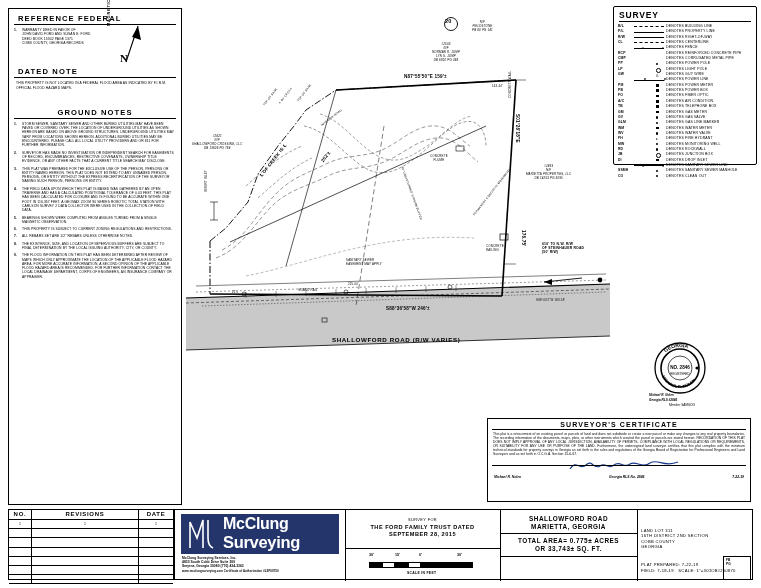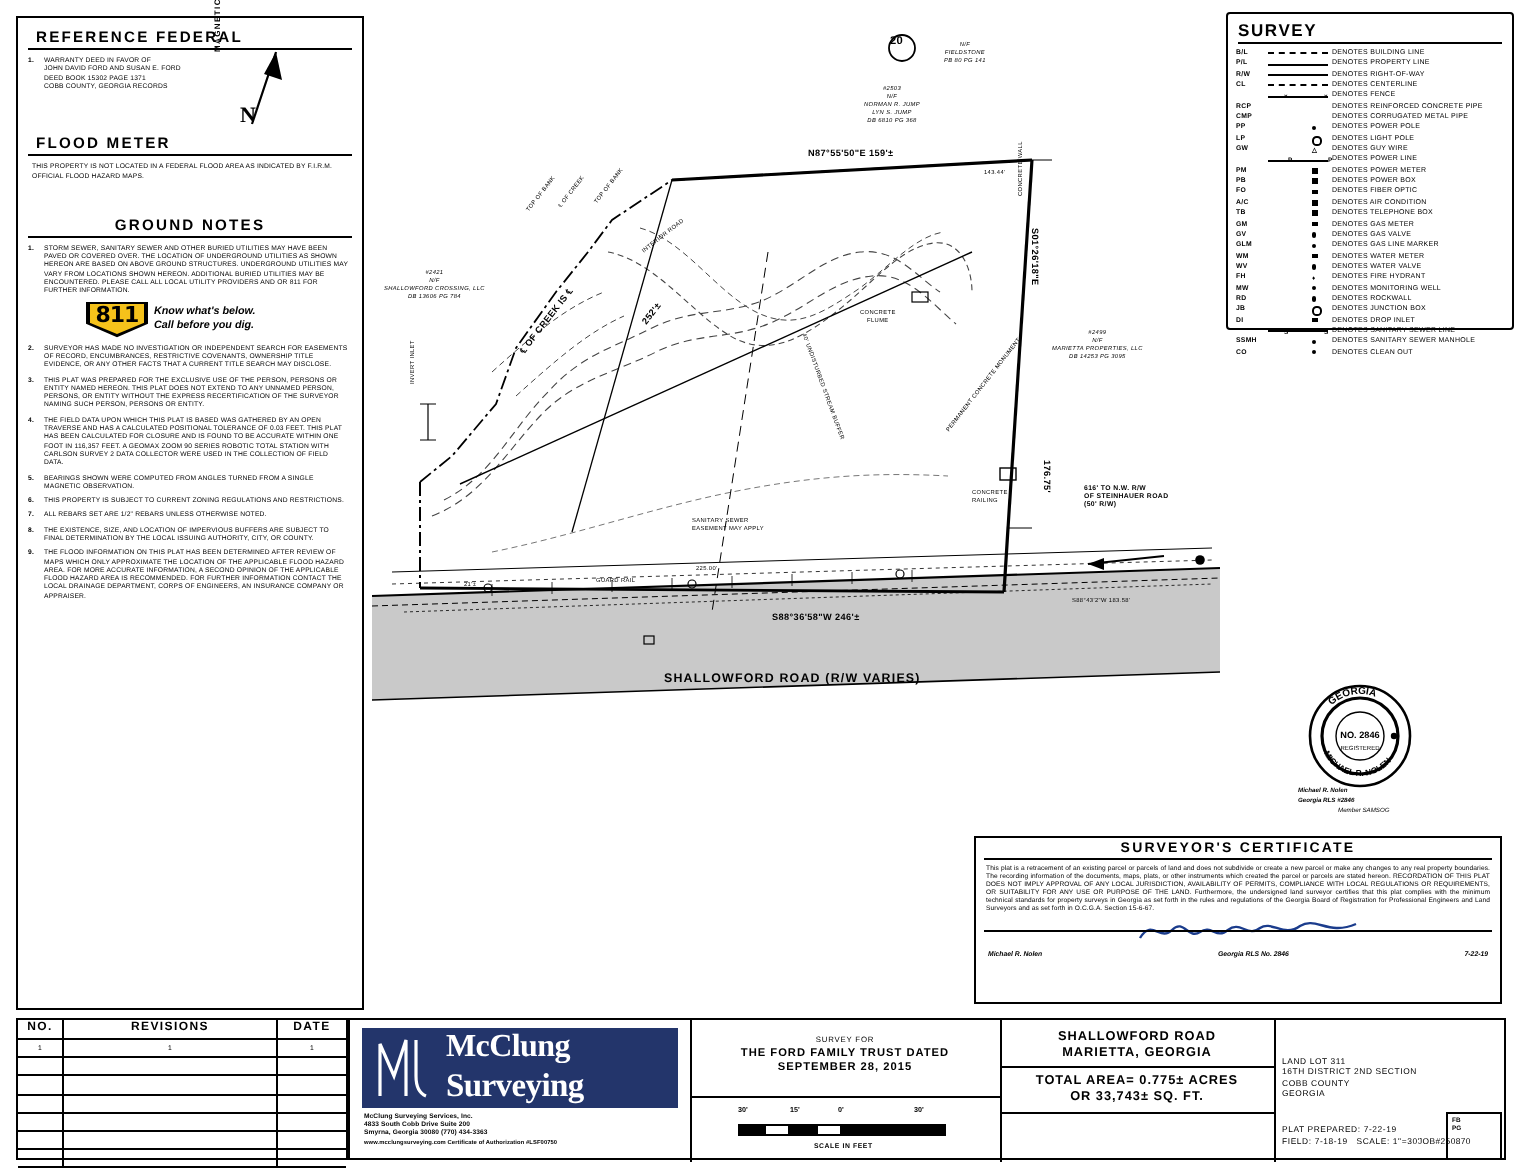--- a/index.html
+++ b/index.html
@@ -62,21 +62,21 @@
   #cert .sig{height:18px;position:relative;}
   #cert .sigline{position:absolute;left:4px;right:4px;bottom:9px;border-bottom:.8px solid #000;}
   #cert .foot{display:flex;justify-content:space-between;font-size:3.4px;font-weight:bold;
               font-style:italic;margin:0 6px;}
 
   
   #seal{left:651px;top:341px;width:58px;height:58px;border:none;}
   .sealtxt{font-size:3.1px;font-weight:bold;}
   .th{font-size:6px;font-weight:bold;letter-spacing:.7px;text-align:center;}
   .mcblue{background:#23356b;}
-  .mclogo{color:#fff;font-family:Liberation Serif, serif;font-weight:bold;letter-spacing:-.3px;}
+  .mclogo{color:#fff;font-family:Liberation Sans, sans-serif;font-weight:bold;letter-spacing:-.3px;}
   .addr{font-size:3.3px;line-height:4.2px;font-weight:bold;letter-spacing:.05px;}
   .tbtxt{font-size:5.6px;letter-spacing:.5px;text-align:center;font-weight:bold;}
   .tbsm{font-size:3.9px;letter-spacing:.4px;text-align:center;}
   .ll{font-size:4.2px;line-height:5.4px;letter-spacing:.3px;}
   .sbseg{position:absolute;height:6px;border:.8px solid #000;box-sizing:border-box;}
   .sbf{background:#000;}
 </style>
 </head>
 <body>
 
@@ -359,41 +359,32 @@
     <div style="height:3px"></div>
     <div class="nt">
       <b class="num">1.</b>
       <div>WARRANTY DEED IN FAVOR OF</div>
       <div>JOHN DAVID FORD AND SUSAN E. FORD</div>
       <div>DEED BOOK 15302 PAGE 1371</div>
       <div>COBB COUNTY, GEORGIA RECORDS</div>
     </div>
 
     <div style="height:22px"></div>
-    <div class="sechdr">FLOOD  METER</div>
+    <div class="sechdr">DATED  NOTE</div>
     <div style="height:3px"></div>
     <div class="ntp">THIS PROPERTY IS NOT LOCATED IN A FEDERAL FLOOD AREA AS INDICATED BY F.I.R.M. OFFICIAL FLOOD HAZARD MAPS.</div>
 
     <div style="height:18px"></div>
     <div class="sechdr ctr">GROUND  NOTES</div>
     <div style="height:3px"></div>
 
     <div class="nt">
       <b class="num">1.</b><span>STORM SEWER, SANITARY SEWER AND OTHER BURIED UTILITIES MAY HAVE BEEN PAVED OR COVERED OVER. THE LOCATION OF UNDERGROUND UTILITIES AS SHOWN HEREON ARE BASED ON ABOVE GROUND STRUCTURES. UNDERGROUND UTILITIES MAY VARY FROM LOCATIONS SHOWN HEREON. ADDITIONAL BURIED UTILITIES MAY BE ENCOUNTERED. PLEASE CALL ALL LOCAL UTILITY PROVIDERS AND OR 811 FOR FURTHER INFORMATION.</span>
     </div>
 
-    <div id="l811">
-      <div class="sh">
-        <i>811</i>
-      </div>
-      <div class="t811">
-        <div>Know what's below.</div>
-        <div>Call before you dig.</div>
-      </div>
-    </div>
 
     <div class="nt" style="margin-top:3px">
       <b class="num">2.</b><span>SURVEYOR HAS MADE NO INVESTIGATION OR INDEPENDENT SEARCH FOR EASEMENTS OF RECORD, ENCUMBRANCES, RESTRICTIVE COVENANTS, OWNERSHIP TITLE EVIDENCE, OR ANY OTHER FACTS THAT A CURRENT TITLE SEARCH MAY DISCLOSE.</span>
     </div>
     <div class="nt" style="margin-top:3px">
       <b class="num">3.</b><span>THIS PLAT WAS PREPARED FOR THE EXCLUSIVE USE OF THE PERSON, PERSONS OR ENTITY NAMED HEREON. THIS PLAT DOES NOT EXTEND TO ANY UNNAMED PERSON, PERSONS, OR ENTITY WITHOUT THE EXPRESS RECERTIFICATION OF THE SURVEYOR NAMING SUCH PERSON, PERSONS OR ENTITY.</span>
     </div>
     <div class="nt" style="margin-top:3px">
       <b class="num">4.</b><span>THE FIELD DATA UPON WHICH THIS PLAT IS BASED WAS GATHERED BY AN OPEN TRAVERSE AND HAS A CALCULATED POSITIONAL TOLERANCE OF 0.03 FEET. THIS PLAT HAS BEEN CALCULATED FOR CLOSURE AND IS FOUND TO BE ACCURATE WITHIN ONE FOOT IN 116,357 FEET. A GEOMAX ZOOM 90 SERIES ROBOTIC TOTAL STATION WITH CARLSON SURVEY 2 DATA COLLECTOR WERE USED IN THE COLLECTION OF FIELD DATA.</span>
     </div>

